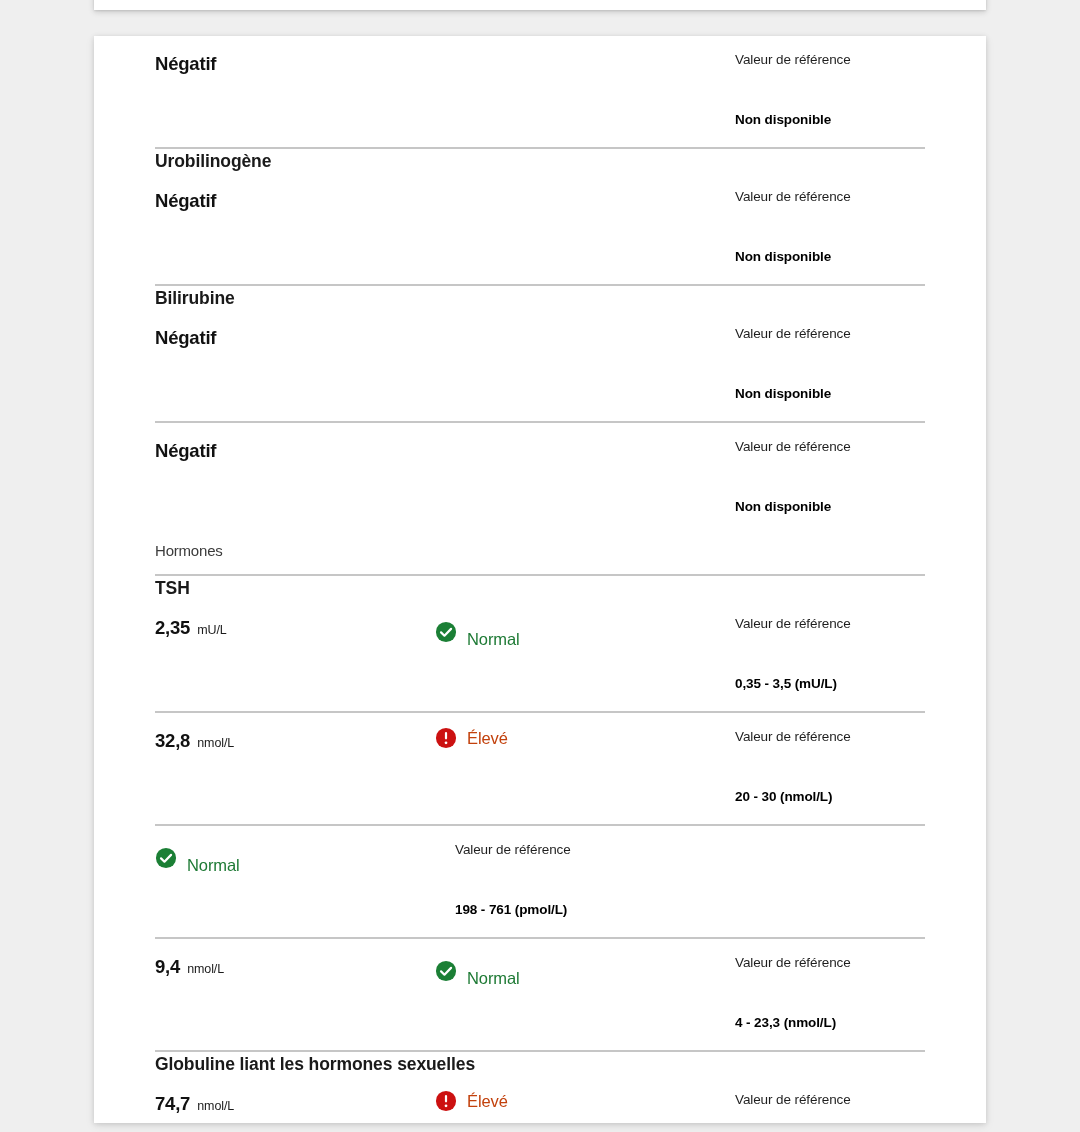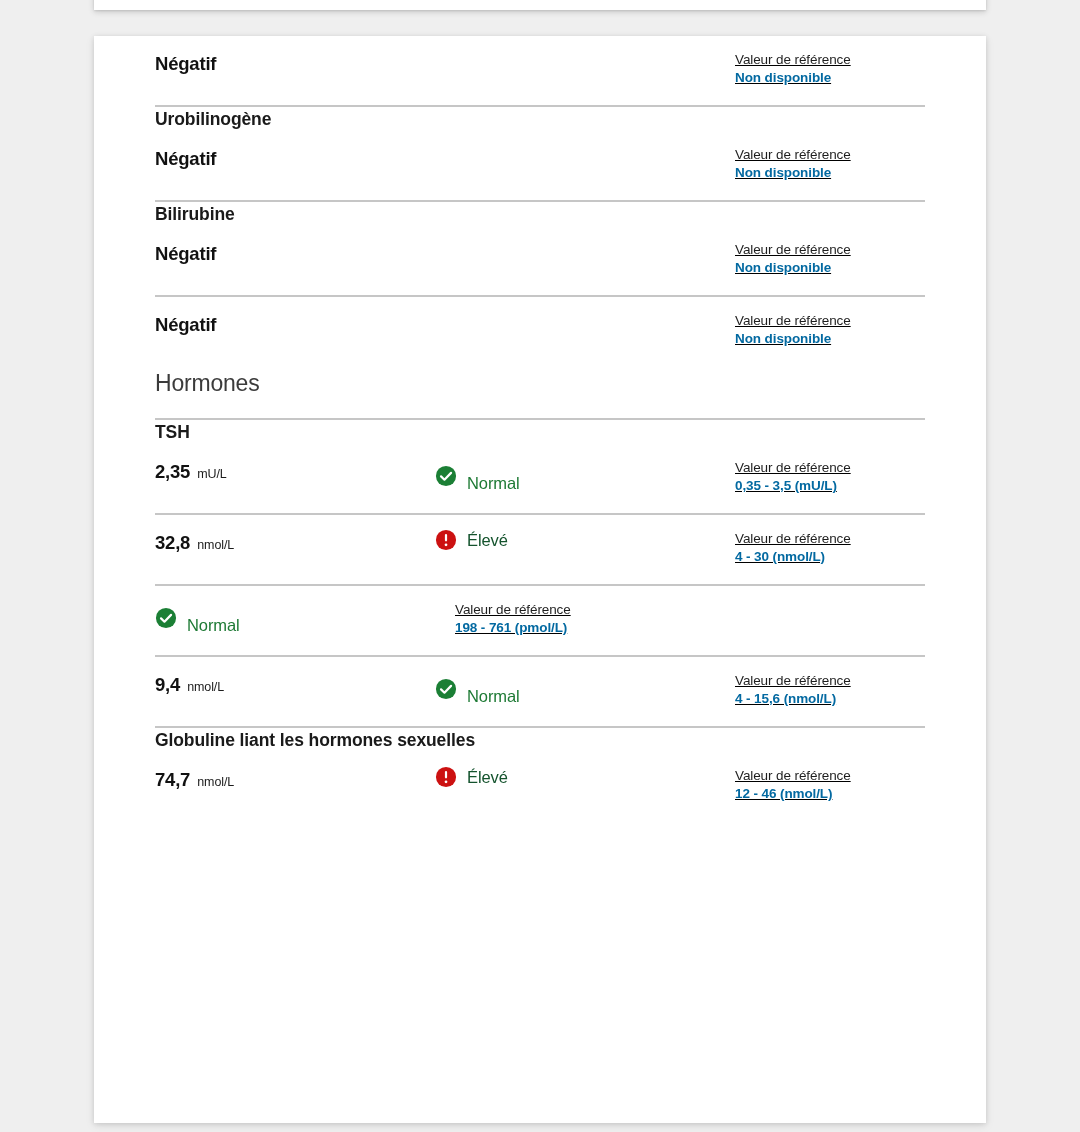--- a/index.html
+++ b/index.html
@@ -103,59 +103,59 @@
     flex: 0 0 22px;
     display: block;
   }
 
   .status-label {
     font-size: 16.5px;
     letter-spacing: -0.1px;
   }
 
   .status-normal .status-label { color: #1e7a35; margin-top: 16px; }
-  .status-high   .status-label { color: #14532d; }
+  .status-high   .status-label { color: #c2410c; }
 
   .col-ref {
     flex: 1 1 auto;
     padding-top: 2px;
-    text-decoration: underline;
   }
 
   .ref-caption {
     font-size: 13.5px;
     color: #1f1f1f;
     line-height: 18px;
     letter-spacing: -0.1px;
   }
 
   .ref-value {
     font-size: 13.5px;
     font-weight: bold;
-    color: #0369a1;
+    color: #000000;
     line-height: 18px;
     letter-spacing: -0.1px;
+    margin-top: 42px;
   }
 
   
   .divider {
     height: 2px;
     background: #c6c6c6;
     margin: 0;
   }
 
   
   .section-heading {
-    font-size: 23px;
+    font-size: 15px;
     font-weight: 400;
     color: #3b3b3b;
     letter-spacing: -0.2px;
     line-height: 30px;
     padding-top: 2px;
-    padding-bottom: 20px;
+    padding-bottom: 8px;
   }
 
   
   .row-body.no-status .col-status { visibility: hidden; }
 </style>
 </head>
 <body>
 
 <div class="card-above"></div>
 
@@ -252,21 +252,21 @@
             <div class="col-status status-high">
               <svg class="status-icon" viewBox="0 0 24 24">
                 <circle cx="12" cy="12" r="11" fill="#cc1111"></circle>
                 <rect x="10.8" y="5.4" width="2.4" height="8.2" rx="1.2" fill="#ffffff"></rect>
                 <circle cx="12" cy="17.3" r="1.5" fill="#ffffff"></circle>
               </svg>
               <span class="status-label">Élevé</span>
             </div>
             <div class="col-ref">
               <div class="ref-caption">Valeur de référence</div>
-              <div class="ref-value">4 - 30 (nmol/L)</div>
+              <div class="ref-value">20 - 30 (nmol/L)</div>
             </div>
           </div>
         </div>
         <div class="divider"></div>
         <div class="row">
           <div class="row-body">
             <div class="col-status status-normal">
               <svg class="status-icon" viewBox="0 0 24 24">
                 <circle cx="12" cy="12" r="11" fill="#1b7f35"></circle>
                 <path d="M6.6 12.4 L10.3 16 L17.5 8.6" fill="none" stroke="#ffffff" stroke-width="2.4" stroke-linecap="round" stroke-linejoin="round"></path>
@@ -288,21 +288,21 @@
             </div>
             <div class="col-status status-normal">
               <svg class="status-icon" viewBox="0 0 24 24">
                 <circle cx="12" cy="12" r="11" fill="#1b7f35"></circle>
                 <path d="M6.6 12.4 L10.3 16 L17.5 8.6" fill="none" stroke="#ffffff" stroke-width="2.4" stroke-linecap="round" stroke-linejoin="round"></path>
               </svg>
               <span class="status-label">Normal</span>
             </div>
             <div class="col-ref">
               <div class="ref-caption">Valeur de référence</div>
-              <div class="ref-value">4 - 15,6 (nmol/L)</div>
+              <div class="ref-value">4 - 23,3 (nmol/L)</div>
             </div>
           </div>
         </div>
         <div class="divider"></div>
         <div class="row">
           <div class="row-title">Globuline liant les hormones sexuelles</div>
           <div class="row-body">
             <div class="col-value">
               <span class="value-num">74,7</span>
               <span class="value-unit">nmol/L</span>

